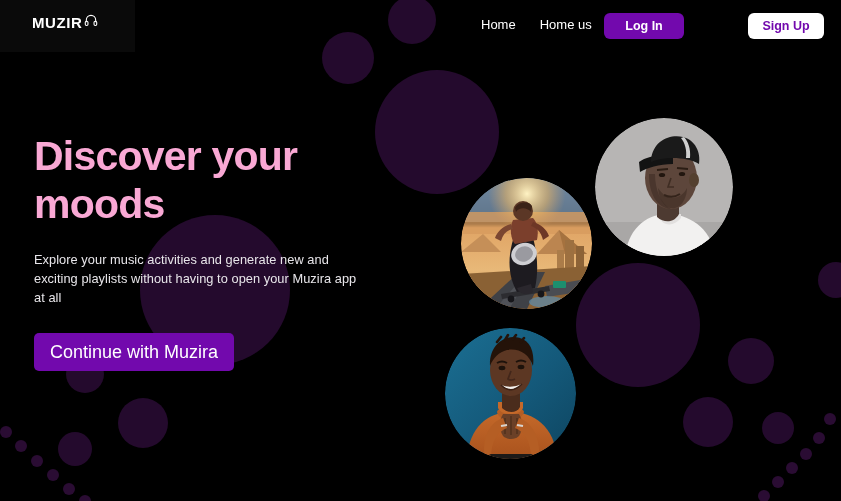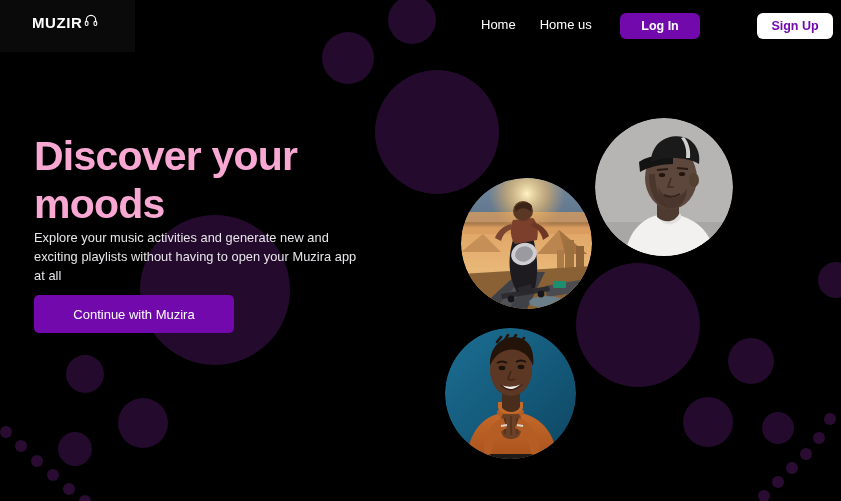--- a/index.html
+++ b/index.html
@@ -97,24 +97,24 @@
     font-size: 13px;
     line-height: 1;
     text-decoration: none;
     white-space: nowrap;
     cursor: pointer;
   }
 
   #auth-actions {
     position: absolute;
     top: 13px;
-    left: 620px;
+    left: 604px;
     display: flex;
     align-items: center;
-    gap: 13px;
+    gap: 20px;
     z-index: 7;
   }
   .btn-login {
     width: 80px;
     height: 26px;
     border: none;
     border-radius: 6px;
     background: #7209ad;
     color: #ffffff;
     font-family: "Liberation Sans", sans-serif;
@@ -148,36 +148,37 @@
   }
   #headline {
     color: #f9a8d4;
     font-size: 41px;
     font-weight: bold;
     line-height: 48px;
     letter-spacing: -0.8px;
     width: 300px;
   }
   #subtext {
+    margin-top: 22px;
     color: #e8e6ea;
     font-size: 12.8px;
     line-height: 19px;
     width: 325px;
     letter-spacing: 0.05px;
   }
   #cta {
-    margin-top: 10px;
+    margin-top: 26px;
     width: 200px;
     height: 38px;
     border: none;
     border-radius: 5px;
     background: #7209ad;
     color: #ffffff;
     font-family: "Liberation Sans", sans-serif;
-    font-size: 13px;
+    font-size: 18px;
     cursor: pointer;
     line-height: 1;
   }
 
   
   .photo {
     position: absolute;
     border-radius: 50%;
     overflow: hidden;
     z-index: 4;

